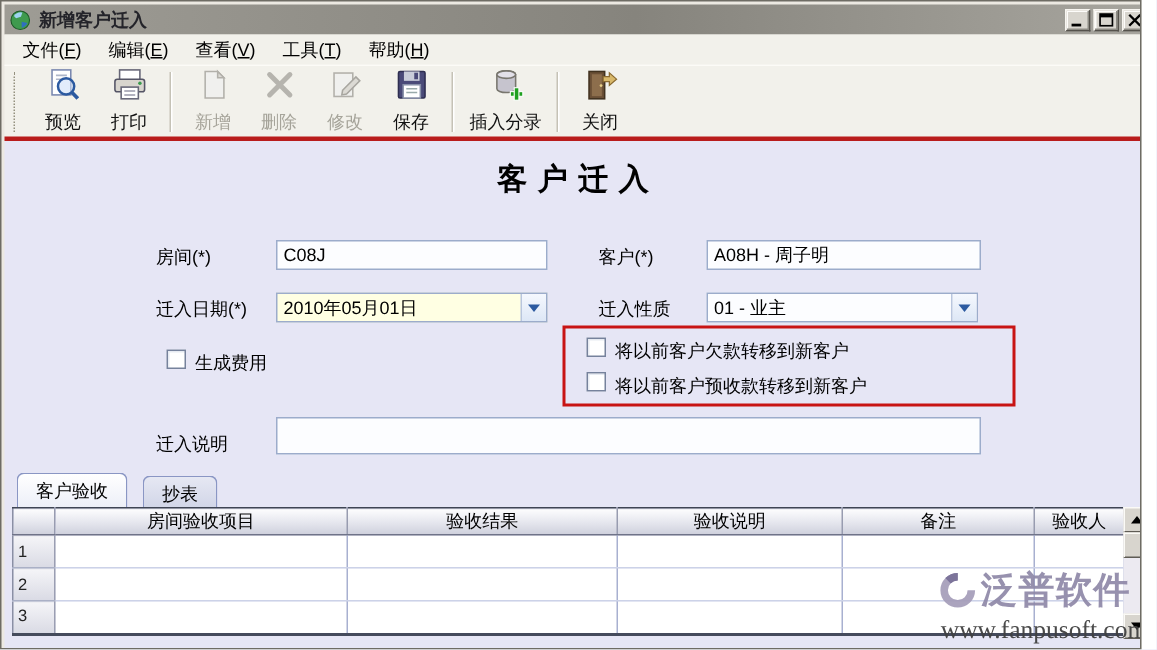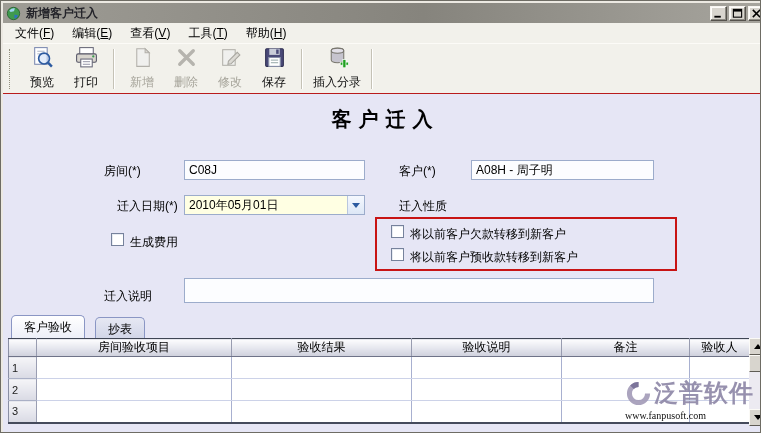--- a/index.html
+++ b/index.html
@@ -20,21 +20,21 @@
 
   
   .menubar { position:absolute; left:2px; top:22px; width:765px; height:20px;
              background:#f2f1eb; display:flex; align-items:center; padding-left:3px;
              font-size:12px; color:#000; }
   .menu-item { padding:2px 9px; }
   .hotkey { text-decoration:underline; }
 
   
   .toolbar { position:absolute; left:2px; top:42px; width:765px; height:51px;
-             background:#f2f1eb; border-top:1px solid #fcfbf7; border-bottom:1px solid #b91c1c;
+             background:#f2f1eb; border-top:1px solid #fcfbf7; border-bottom:3px solid #b91c1c;
              display:flex; align-items:center; padding-left:4px; }
   .tgrip { width:4px; height:40px; border-left:1px dotted #94917f; margin:0 7px 0 2px; }
   .tbtn { display:flex; flex-direction:column; align-items:center; justify-content:center;
           min-width:44px; height:47px; padding:1px 5px 2px; font-size:12px; color:#101010; }
   .tbtn .tlabel { margin-top:1px; white-space:nowrap; }
   .tbtn.disabled { color:#a6a49a; }
   .tsep { width:0; height:40px; border-left:1px solid #c5c2b6; border-right:1px solid #ffffff; margin:0 5px; }
 
   
   .content { position:absolute; left:2px; top:93px; width:765px; height:338px; background:#e6e6f5; }
@@ -86,22 +86,22 @@
   .sthumb { position:absolute; left:0; top:17px; width:18px; height:17px; background:#d8d5ce;
             border:1px solid; border-color:#fbfaf6 #5f5c55 #5f5c55 #fbfaf6; }
   .tri-up-k { width:0; height:0; border-left:4px solid transparent; border-right:4px solid transparent; border-bottom:5px solid #000; }
   .tri-down-k { width:0; height:0; border-left:4px solid transparent; border-right:4px solid transparent; border-top:5px solid #000; }
 
   
   .watermark { position:absolute; left:622px; top:283px; width:142px; z-index:5; pointer-events:none; }
   .wm-row { display:flex; align-items:center; }
   .wm-brand { font-family:"Liberation Serif","DejaVu Serif",serif; font-size:24px; font-weight:bold;
               color:#8f88a8; opacity:.92; letter-spacing:1px; white-space:nowrap; }
-  .wm-url { font-family:"Liberation Serif","DejaVu Serif",serif; font-size:10px; color:#000000;
-            opacity:.95; margin-top:1px; text-align:left; white-space:nowrap; }
+  .wm-url { font-family:"Liberation Serif","DejaVu Serif",serif; font-size:17px; color:#404040;
+            opacity:.95; margin-top:1px; text-align:center; white-space:nowrap; }
 </style>
 </head>
 <body>
 
 <div class="window">
 
   <div class="titlebar">
     <span style="display:flex;">
       <svg width="15" height="15" viewBox="0 0 16 16">
         <circle cx="8" cy="8" r="6.6" fill="#3f9a4e"></circle>
@@ -210,39 +210,54 @@
         <ellipse cx="12" cy="5.5" rx="6" ry="2.4" fill="#e2e0e8" stroke="#78766e"></ellipse>
         <rect x="14.6" y="16.4" width="8" height="3" fill="#1fa01f" stroke="#fff" stroke-width=".7"></rect>
         <rect x="17.1" y="13.9" width="3" height="8" fill="#1fa01f" stroke="#fff" stroke-width=".7"></rect>
       </svg></span>
       <span class="tlabel">插入分录</span>
     </span>
 
 
     <span class="tsep"></span>
 
+    <span class="tbtn">
+      <span><svg width="25" height="25" viewBox="0 0 24 24">
+        <rect x="4.5" y="3.5" width="10" height="17.5" fill="#6b5036" stroke="#41321f"></rect>
+        <rect x="6.3" y="5.3" width="6.4" height="14" fill="#8d6e4c"></rect>
+        <circle cx="12.2" cy="12.5" r=".9" fill="#e8d088"></circle>
+        <path d="M13.5 6.8 h4 V4.4 l4.6 4 l-4.6 4 V10 h-4 Z" fill="#d8b86a" stroke="#8a6a30" stroke-width=".8"></path>
+      </svg></span>
+      <span class="tlabel">关闭</span>
+    </span>
   </div>
 
   <div class="content">
 
     <div class="page-title">客户迁入</div>
 
     <span class="flabel" style="left:101px; top:69px;">房间(*)</span>
     <input class="tinput" style="left: 181px; top: 66px; width: 181px;" value="C08J">
     <span class="flabel" style="left:396px; top:69px;">客户(*)</span>
     <input class="tinput" style="left: 468px; top: 66px; width: 183px;" value="A08H - 周子明">
 
-    <span class="flabel" style="left:114px; top:104px;">迁入日期(*)</span>
+    <span class="flabel" style="left:101px; top:104px;">迁入日期(*)</span>
     <div class="combo date" style="left:181px; top:101px; width:181px;">
       <span class="cval">2010年05月01日</span>
       <span class="cbtn">
           <span class="tri-down-blue"></span>
         </span>
     </div>
     <span class="flabel" style="left:396px; top:104px;">迁入性质</span>
+    <div class="combo" style="left:468px; top:101px; width:181px;">
+      <span class="cval">01 - 业主</span>
+      <span class="cbtn">
+          <span class="tri-down-blue"></span>
+        </span>
+    </div>
 
     <span class="cb" style="left:108px; top:139px;"></span>
     <span class="flabel" style="left:127px; top:140px;">生成费用</span>
 
     <div class="redbox" style="left:372px; top:123px; width:302px; height:54px;"></div>
     <span class="cb" style="left:388px; top:131px;"></span>
     <span class="flabel" style="left:407px; top:132px;">将以前客户欠款转移到新客户</span>
     <span class="cb" style="left:388px; top:154px;"></span>
     <span class="flabel" style="left:407px; top:155px;">将以前客户预收款转移到新客户</span>
 

